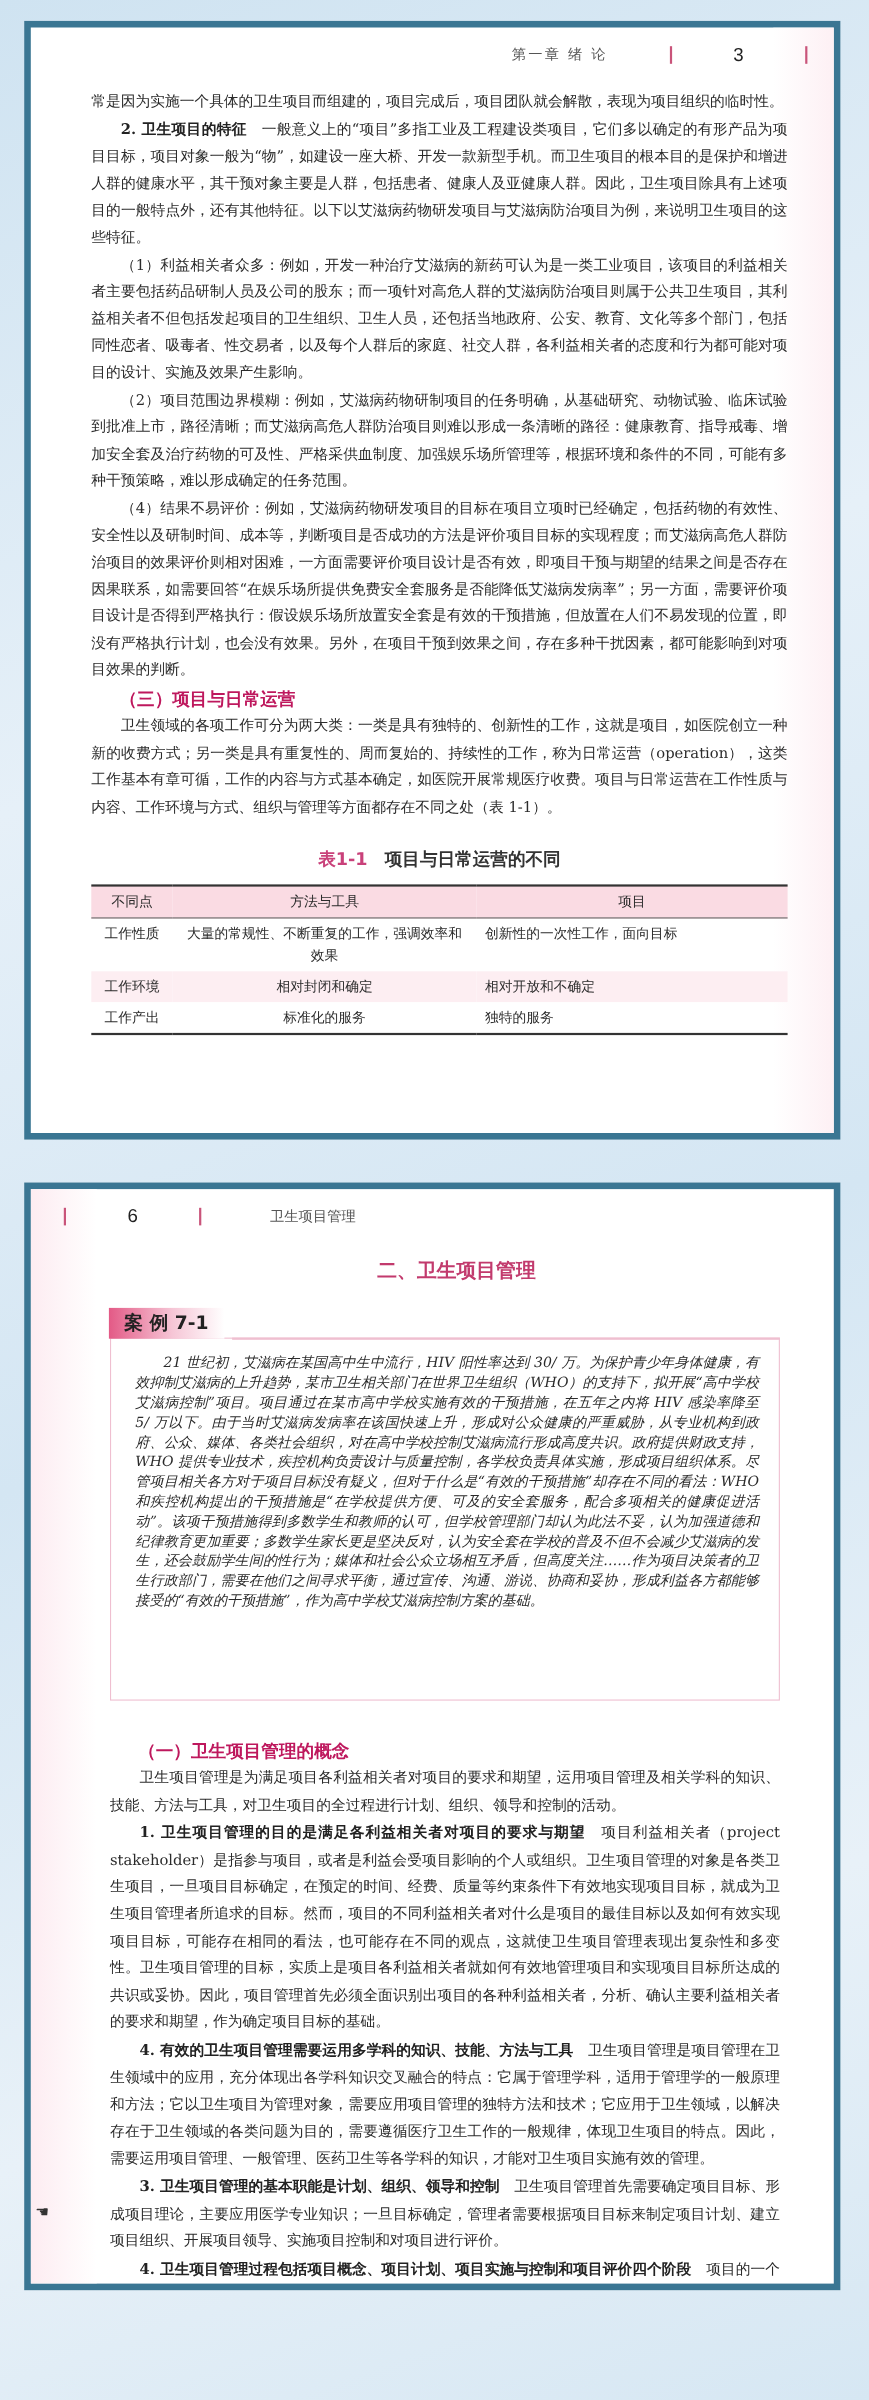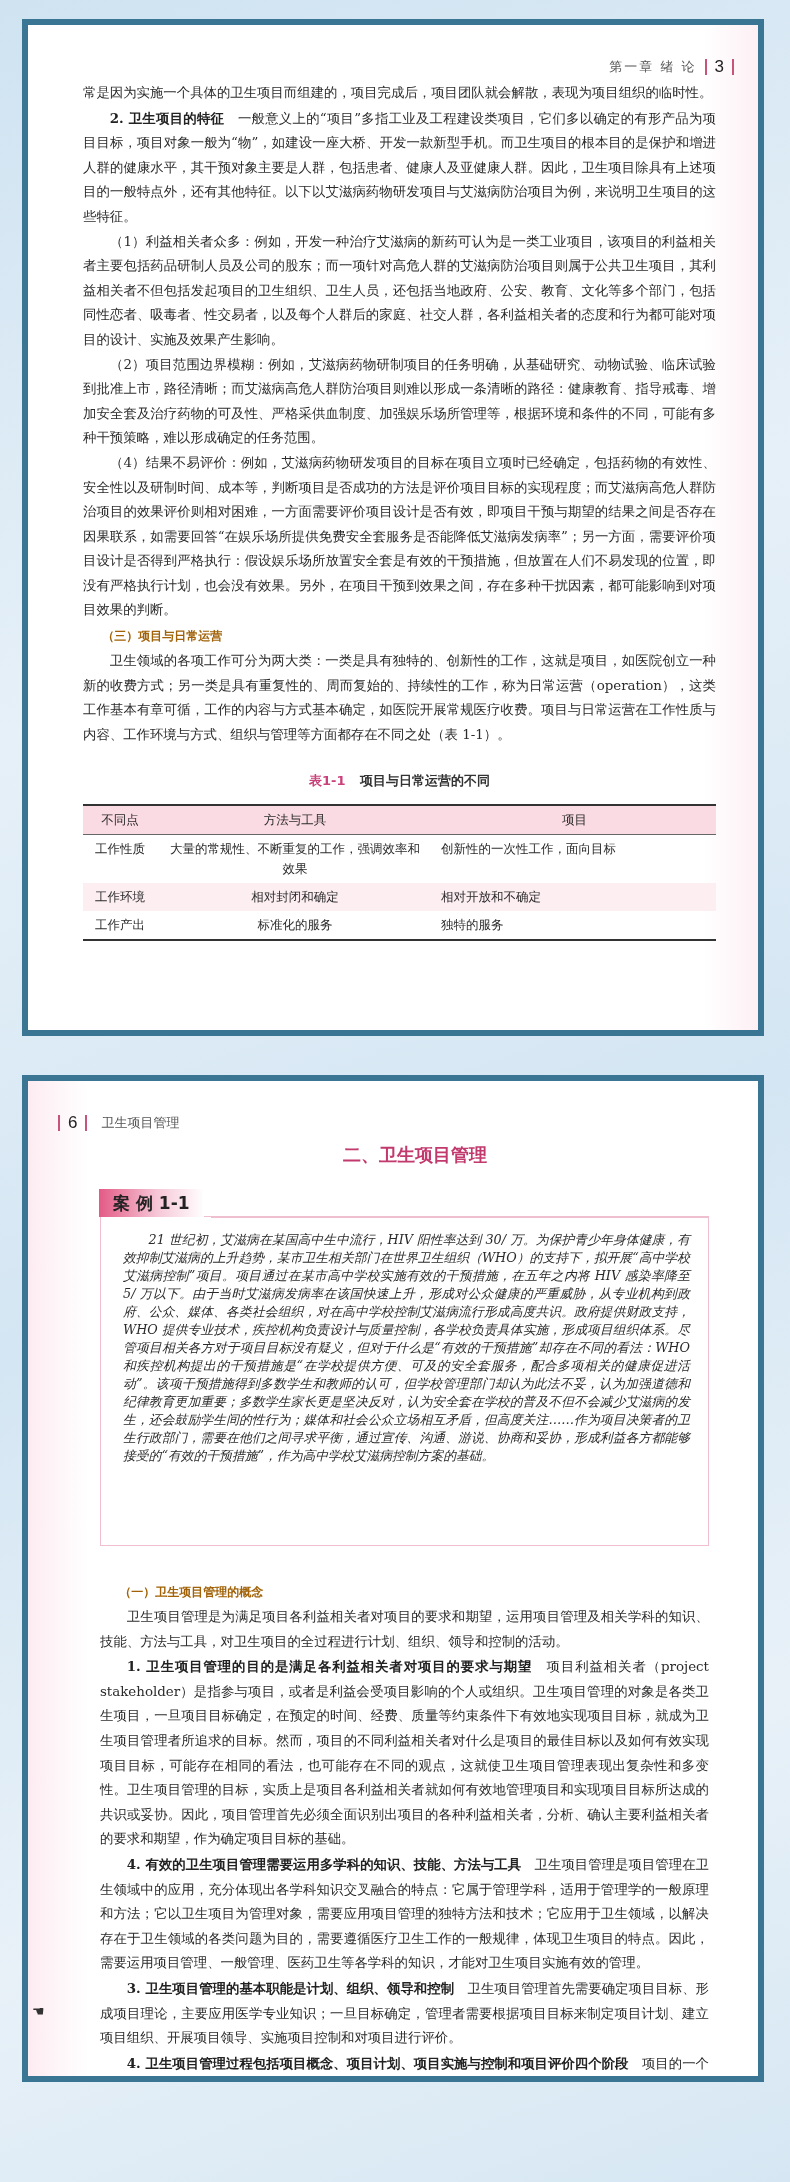--- a/index.html
+++ b/index.html
@@ -22,51 +22,51 @@
     .page2 { top: 1075px; height: 1007px; }
     .pink-strip-right {
       position: absolute; right: 0; top: 0; bottom: 0; width: 55px;
       background: linear-gradient(90deg, #ffffff 0%, #fdf0f4 100%);
     }
     .pink-strip-left {
       position: absolute; left: 0; top: 0; bottom: 0; width: 60px;
       background: linear-gradient(270deg, #ffffff 0%, #fdecf1 100%);
     }
     .running-head {
-      position: absolute; top: 32px;
+      position: absolute; top: 15px;
       font-family: "DejaVu Sans", "Liberation Sans", sans-serif;
       font-size: 13px; color: #555;
-      display: flex; align-items: center;
+      display: flex; align-items: center; gap: 48px;
     }
     .page1 .running-head { right: 16px; }
     .page2 .running-head { left: 22px; }
     .bar { display: inline-block; width: 2px; height: 16px; background: #c9547a; margin: 0 8px; }
     .pno { font-size: 17px; color: #222; font-family: "Liberation Sans", sans-serif; }
     .chap-label { letter-spacing: 2px; }
     .content {
       position: absolute;
       font-size: 13.4px;
       line-height: 24.6px;
       text-align: justify;
       color: #2b2b2b;
     }
     .page1 .content { left: 55px; width: 633px; top: 56px; }
     .page2 .content { left: 72px; width: 609px; top: 498px; }
     p.para { text-indent: 2em; }
     p.noindent { text-indent: 0; }
     b.lead { font-weight: bold; color: #222; }
     .h3 {
       font-family: "DejaVu Sans", "Liberation Sans", sans-serif;
-      font-size: 12px; font-weight: bold; color: #a16207;
+      font-size: 16px; font-weight: bold; color: #be185d;
       padding-left: 1.6em; line-height: 26px;
     }
     .table-title {
       text-align: center;
       font-family: "DejaVu Sans", "Liberation Sans", sans-serif;
-      font-size: 13px; font-weight: bold; color: #333;
+      font-size: 16px; font-weight: bold; color: #333;
       margin-top: 22px; margin-bottom: 10px;
     }
     .table-title .tno { color: #c9417a; margin-right: 10px; }
     table.cmp {
       width: 100%;
       border-collapse: collapse;
       font-size: 12.5px;
       line-height: 20px;
       border-top: 2px solid #333;
       border-bottom: 2px solid #333;
@@ -178,21 +178,21 @@
   <div class="running-head">
     <span class="bar"></span>
     <span class="pno">6</span>
     <span class="bar"></span>
     <span style="margin-left:6px">卫生项目管理</span>
   </div>
 
   <div class="section-title">二、卫生项目管理</div>
 
   <div class="case-box">
-    <div class="case-label">案 例 1-1</div>
+    <div class="case-label">案 例 7-1</div>
     <div class="case-line"></div>
     <p class="case-text para">21 世纪初，艾滋病在某国高中生中流行，HIV 阳性率达到 30/ 万。为保护青少年身体健康，有效抑制艾滋病的上升趋势，某市卫生相关部门在世界卫生组织（WHO）的支持下，拟开展“高中学校艾滋病控制”项目。项目通过在某市高中学校实施有效的干预措施，在五年之内将 HIV 感染率降至 5/ 万以下。由于当时艾滋病发病率在该国快速上升，形成对公众健康的严重威胁，从专业机构到政府、公众、媒体、各类社会组织，对在高中学校控制艾滋病流行形成高度共识。政府提供财政支持，WHO 提供专业技术，疾控机构负责设计与质量控制，各学校负责具体实施，形成项目组织体系。尽管项目相关各方对于项目目标没有疑义，但对于什么是“有效的干预措施”却存在不同的看法：WHO 和疾控机构提出的干预措施是“在学校提供方便、可及的安全套服务，配合多项相关的健康促进活动”。该项干预措施得到多数学生和教师的认可，但学校管理部门却认为此法不妥，认为加强道德和纪律教育更加重要；多数学生家长更是坚决反对，认为安全套在学校的普及不但不会减少艾滋病的发生，还会鼓励学生间的性行为；媒体和社会公众立场相互矛盾，但高度关注……作为项目决策者的卫生行政部门，需要在他们之间寻求平衡，通过宣传、沟通、游说、协商和妥协，形成利益各方都能够接受的“有效的干预措施”，作为高中学校艾滋病控制方案的基础。</p>
   </div>
 
   <div class="content">
     <div class="h3">（一）卫生项目管理的概念</div>
     <p class="para"><span>卫生项目管理是为满足项目各利益相关者对项目的要求和期望，运用项目管理及相关学科的知识、技能、方法与工具，对卫生项目的全过程进行计划、组织、领导和控制的活动。</span></p>
     <p class="para"><b class="lead">1. 卫生项目管理的目的是满足各利益相关者对项目的要求与期望</b><span>　项目利益相关者（project stakeholder）是指参与项目，或者是利益会受项目影响的个人或组织。卫生项目管理的对象是各类卫生项目，一旦项目目标确定，在预定的时间、经费、质量等约束条件下有效地实现项目目标，就成为卫生项目管理者所追求的目标。然而，项目的不同利益相关者对什么是项目的最佳目标以及如何有效实现项目目标，可能存在相同的看法，也可能存在不同的观点，这就使卫生项目管理表现出复杂性和多变性。卫生项目管理的目标，实质上是项目各利益相关者就如何有效地管理项目和实现项目目标所达成的共识或妥协。因此，项目管理首先必须全面识别出项目的各种利益相关者，分析、确认主要利益相关者的要求和期望，作为确定项目目标的基础。</span></p>
     <p class="para"><b class="lead">4. 有效的卫生项目管理需要运用多学科的知识、技能、方法与工具</b><span>　卫生项目管理是项目管理在卫生领域中的应用，充分体现出各学科知识交叉融合的特点：它属于管理学科，适用于管理学的一般原理和方法；它以卫生项目为管理对象，需要应用项目管理的独特方法和技术；它应用于卫生领域，以解决存在于卫生领域的各类问题为目的，需要遵循医疗卫生工作的一般规律，体现卫生项目的特点。因此，需要运用项目管理、一般管理、医药卫生等各学科的知识，才能对卫生项目实施有效的管理。</span></p>
     <p class="para"><b class="lead">3. 卫生项目管理的基本职能是计划、组织、领导和控制</b><span>　卫生项目管理首先需要确定项目目标、形成项目理论，主要应用医学专业知识；一旦目标确定，管理者需要根据项目目标来制定项目计划、建立项目组织、开展项目领导、实施项目控制和对项目进行评价。</span></p>

